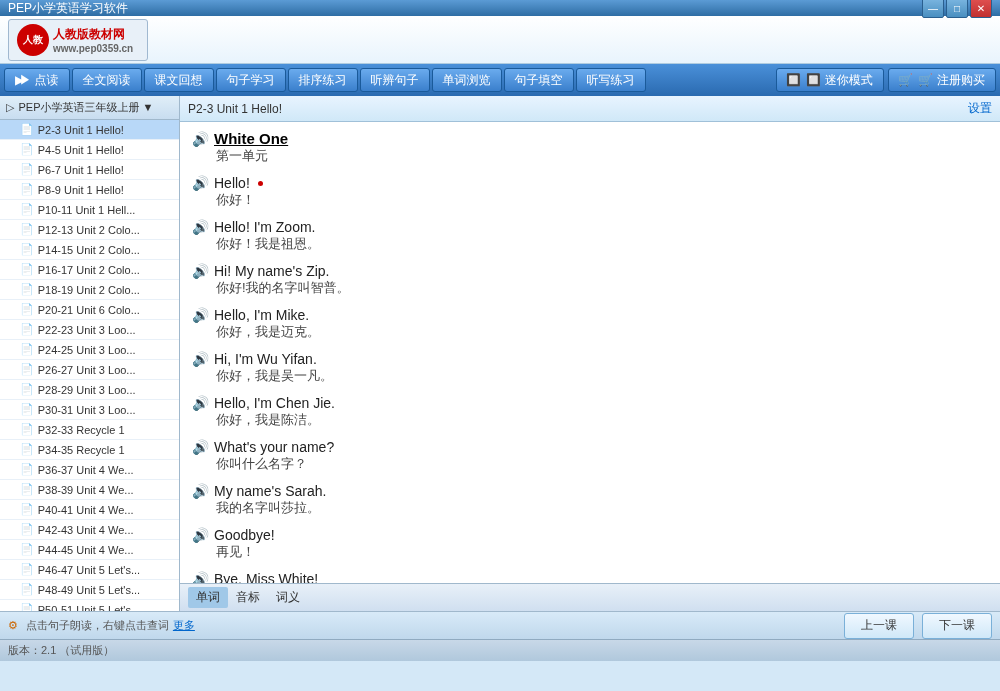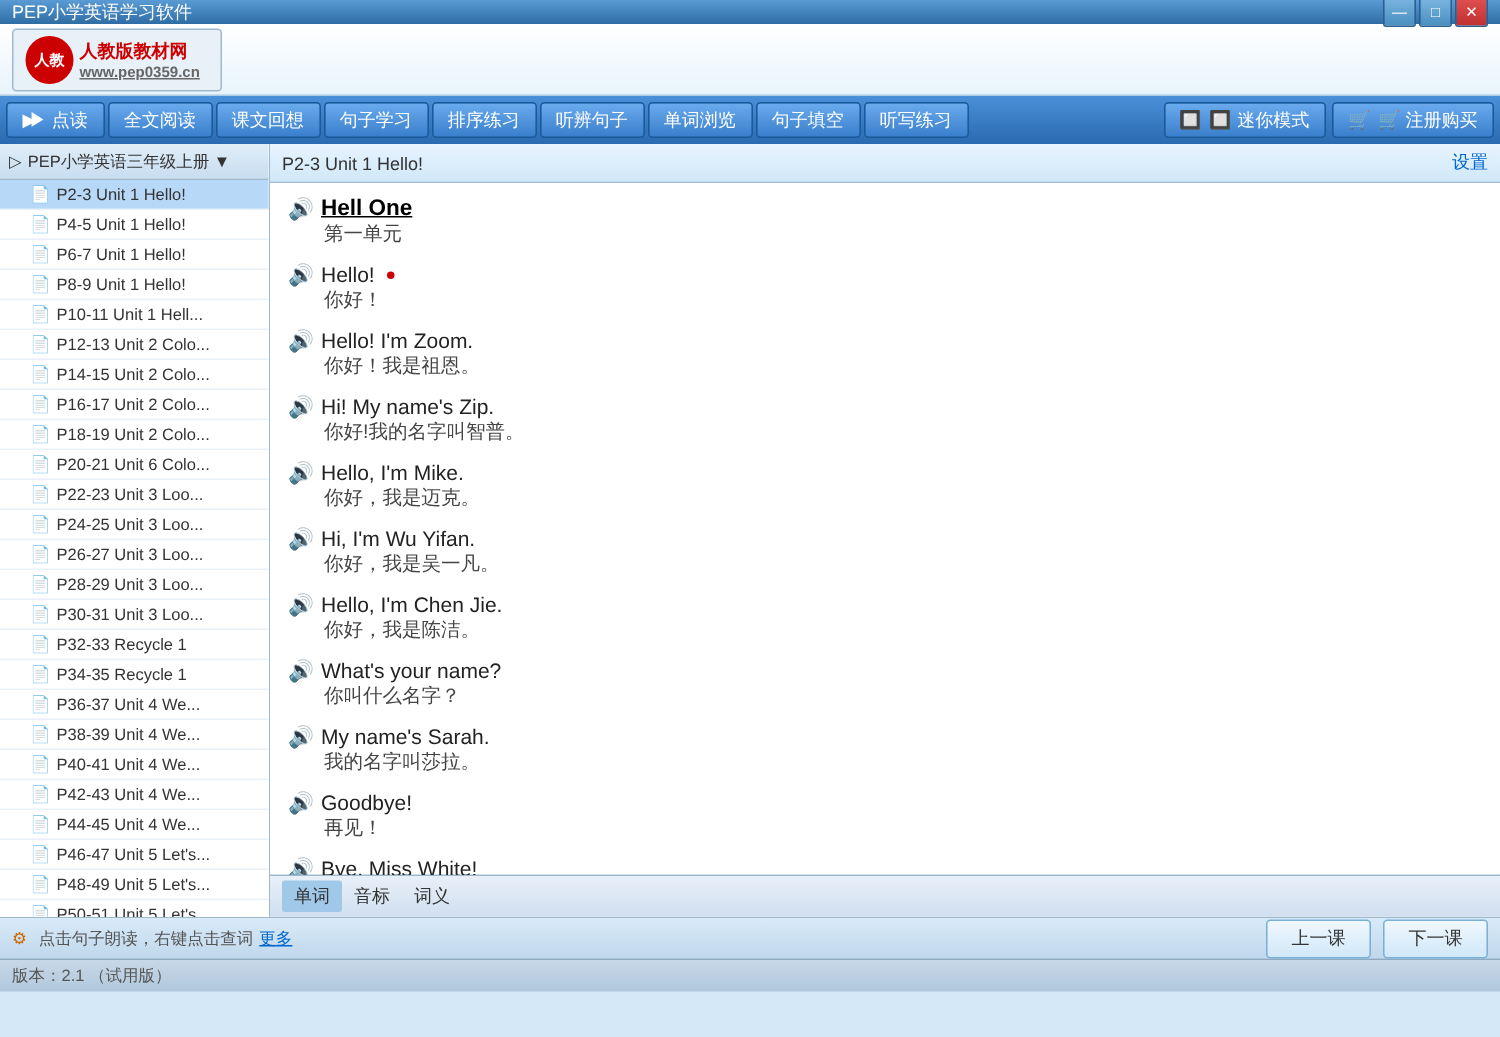--- a/index.html
+++ b/index.html
@@ -221,21 +221,21 @@
     <div class="title-btn">□</div>
     <div class="title-btn close">✕</div>
   </div>
 </div>
 
 <div class="logo-bar">
   <div class="logo-area">
     <div class="logo-icon">人教</div>
     <div>
       <div style="font-size:12px;color:#cc0000;font-weight:bold;">人教版教材网</div>
-      <div style="font-size:10px;color:#666;text-decoration:underline;">www.pep0359.cn</div>
+      <div style="font-size:10px;color:#666;">www.pep0359.cn</div>
     </div>
   </div>
 </div>
 
 <div class="nav-bar">
   <div class="nav-btn">
     <span>▶</span>
     <span style="margin-left:-8px">▶ 点读</span>
   </div>
   <div class="nav-btn">
@@ -388,21 +388,21 @@
   <div class="content-pane">
     <div class="content-header">
       <span>P2-3 Unit 1 Hello!</span>
       <span style="color:#0066cc;cursor:pointer;">设置</span>
     </div>
     <div class="content-body">
 
       <div class="sentence-row">
         <div class="english-line unit-title">
           <span class="speaker-btn">🔊</span>
-          <span class="eng-text">Hell One</span>
+          <span class="eng-text">White One</span>
         </div>
         <div class="chinese-line">第一单元</div>
       </div>
 
       <div class="sentence-row">
         <div class="english-line">
           <span class="speaker-btn">🔊</span>
           <span class="eng-text">Hello!</span>
           <span class="red-dot"></span>
         </div>

